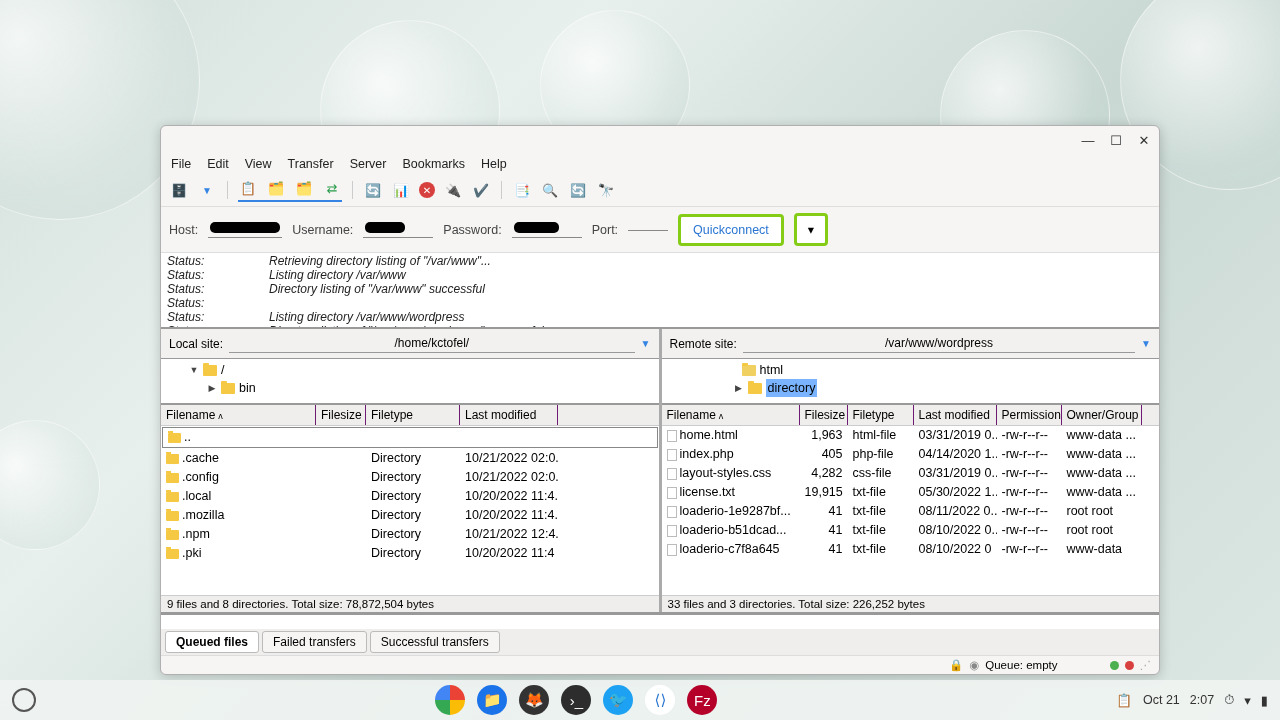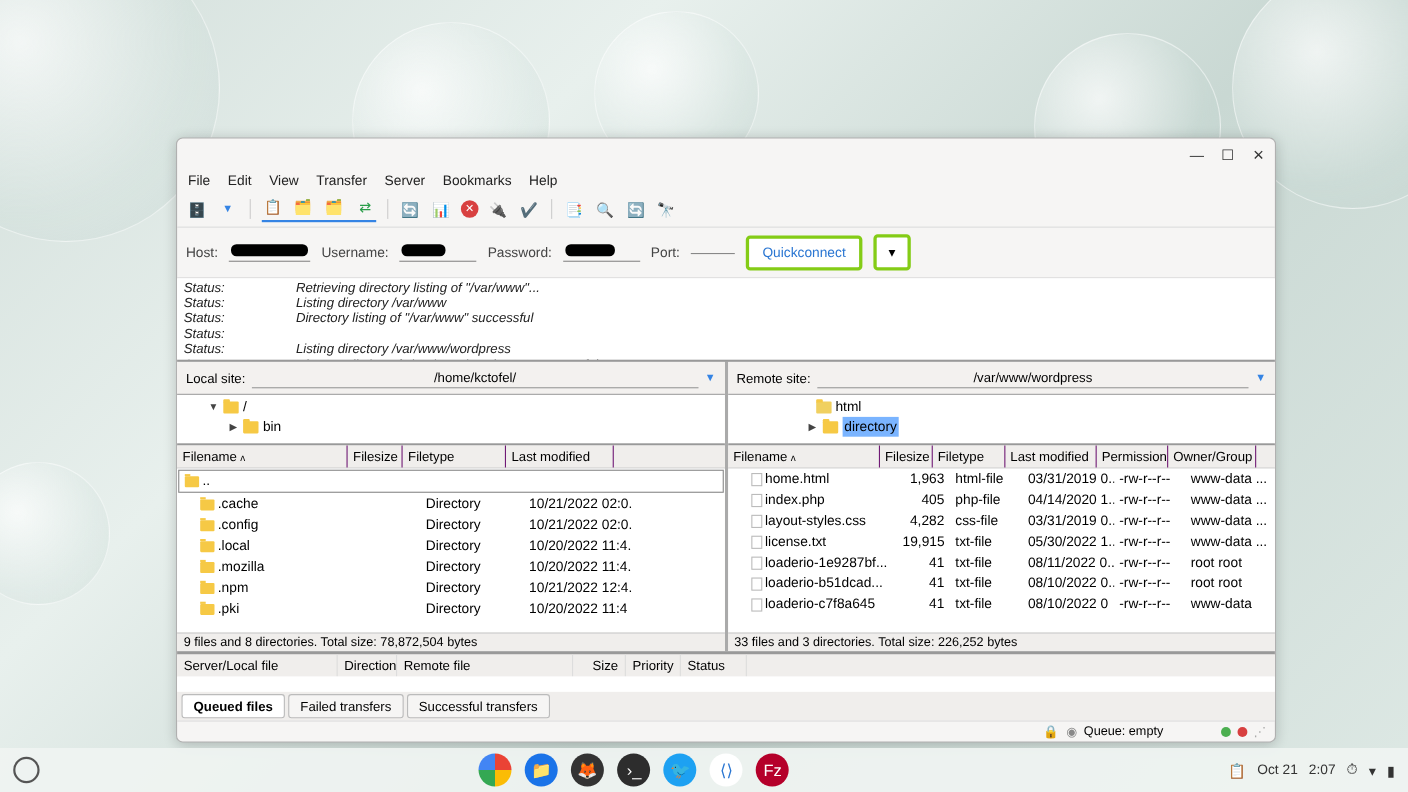--- a/index.html
+++ b/index.html
@@ -152,21 +152,21 @@
   font-size: 12px;
 }
 .filehdr .col { padding: 3px 5px; border-right: 1px solid #701a75; white-space: nowrap; overflow: hidden; }
 .sort-ind { font-size: 9px; margin-left: 3px; }
 .filelist {
   flex: 1;
   background: #fff;
   overflow: hidden;
   font-size: 12.5px;
 }
-.filerow { display: flex; line-height: 19px; margin-left: 16px; }
+.filerow { display: flex; line-height: 19px; }
 .filerow .col { padding: 0 5px; white-space: nowrap; overflow: hidden; }
 .filerow .col.right { text-align: right; }
 .file-icon { width: 13px; height: 10px; display:inline-block; margin-right:3px; vertical-align:middle; }
 .file-icon.folder { background:#f6c945; border-radius:1px; position:relative; }
 .file-icon.folder::before { content:''; position:absolute; top:-2px; left:0; width:5px; height:2px; background:#f6c945; }
 .file-icon.file { background:#fff; border:1px solid #bbb; width:10px; height:12px; }
 .selrow { background:#fff; border:1px solid #888; margin:1px; }
 
 
 .left .c-name { width: 155px; }
@@ -486,28 +486,20 @@
             <div class="col c-perm">-rw-r--r--</div>
             <div class="col c-own">www-data</div>
           </div>
         </div>
       <div class="statusline">33 files and 3 directories. Total size: 226,252 bytes</div>
     </div>
   </div>
 
   <div class="panes-bottom-border"></div>
 
-  <div class="queuehdr">
-    <div class="col" style="width:146px">Server/Local file</div>
-    <div class="col" style="width:54px">Direction</div>
-    <div class="col" style="width:160px">Remote file</div>
-    <div class="col" style="width:48px;text-align:right">Size</div>
-    <div class="col" style="width:50px">Priority</div>
-    <div class="col" style="width:60px">Status</div>
-  </div>
   <div class="queuebody"></div>
 
   <div class="tabs">
     <div class="tab active">Queued files</div>
     <div class="tab">Failed transfers</div>
     <div class="tab">Successful transfers</div>
   </div>
 
   <div class="bottomstatus">
     <span>🔒</span>

